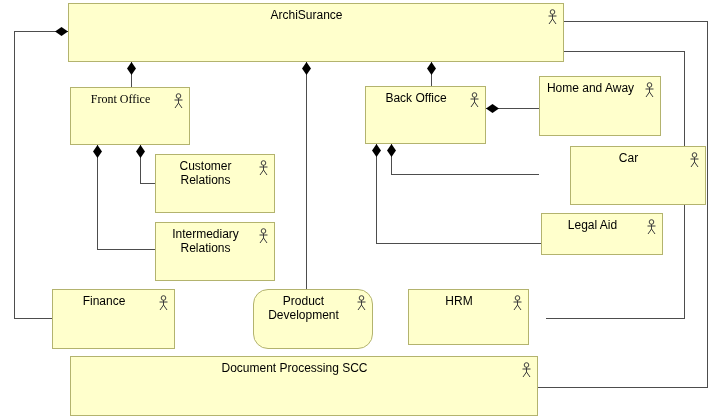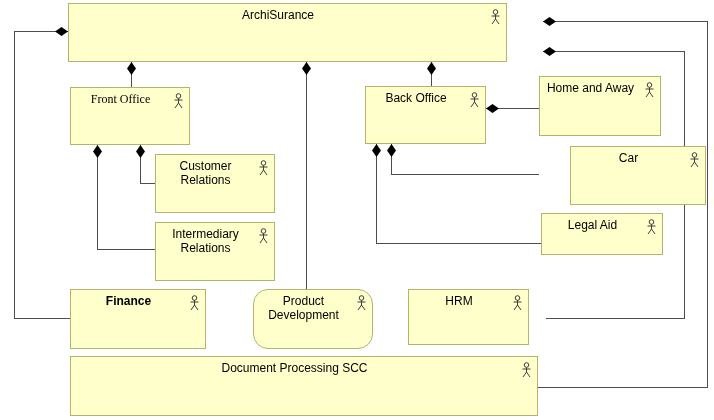--- a/index.html
+++ b/index.html
@@ -14,29 +14,29 @@
     position:absolute;top:4px;left:5px;right:24px;text-align:center;
     font-size:12px;line-height:14px;color:#000;
   }
   .actor{position:absolute;top:5px;right:5px;stroke:#3d3d3d;fill:none;stroke-width:1;}
   .seg{position:absolute;background:#4d4d4d;}
   .dia{position:absolute;background:#000;}
   .dv{width:9px;height:13px;clip-path:polygon(50% 0,100% 50%,50% 100%,0 50%);}
   .dh{width:13px;height:9px;clip-path:polygon(50% 0,100% 50%,50% 100%,0 50%);}
 
   
-  #n-archisurance{left:68px;top:3px;width:439px;height:59px;}
+  #n-archisurance{left:68px;top:3px;width:496px;height:59px;}
   #n-front-office{left:70px;top:87px;width:120px;height:58px;font-family:Liberation Serif, serif;}
   #n-customer-relations{left:155px;top:154px;width:120px;height:59px;}
   #n-intermediary-relations{left:155px;top:222px;width:120px;height:59px;}
   #n-back-office{left:365px;top:86px;width:121px;height:58px;}
   #n-home-and-away{left:539px;top:76px;width:122px;height:60px;}
   #n-car{left:539px;top:146px;width:136px;height:59px;margin-left:31px;}
   #n-legal-aid{left:541px;top:213px;width:122px;height:42px;}
-  #n-finance{left:70px;top:289px;width:136px;height:60px;font-weight:bold;}
+  #n-finance{left:52px;top:289px;width:123px;height:60px;}
   #n-product-development{left:253px;top:289px;width:120px;height:60px;border-radius:15px;}
   #n-hrm{left:408px;top:289px;width:121px;height:56px;}
   #n-document-processing-scc{left:70px;top:356px;width:468px;height:60px;}
 </style>
 </head>
 <body>
 
 <div id="canvas">
 
   <div class="seg" style="left:131px;top:62px;width:1px;height:25px"></div>

